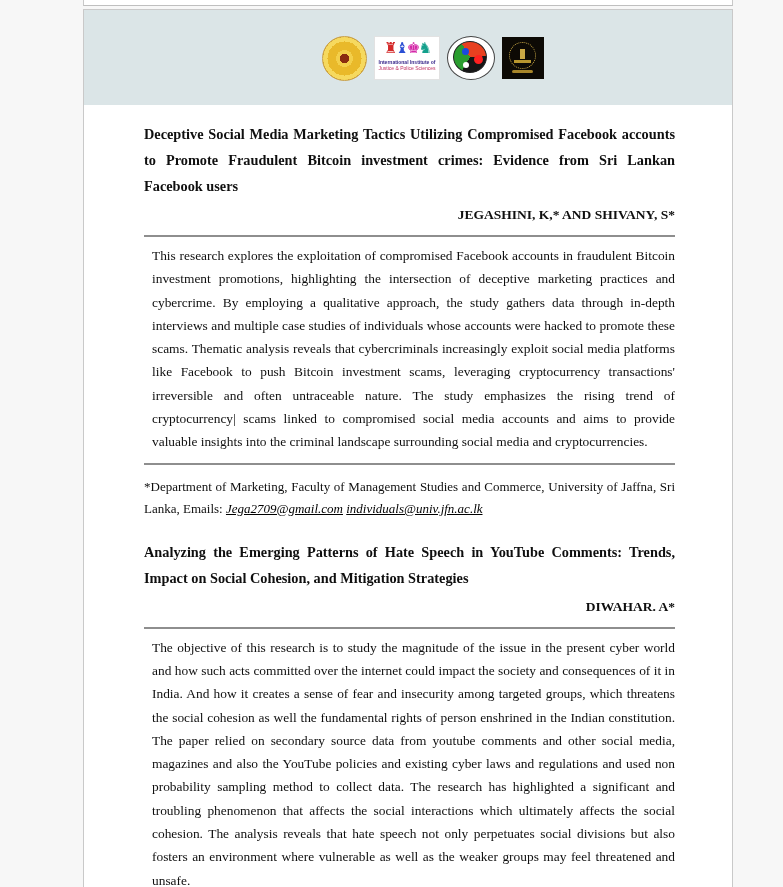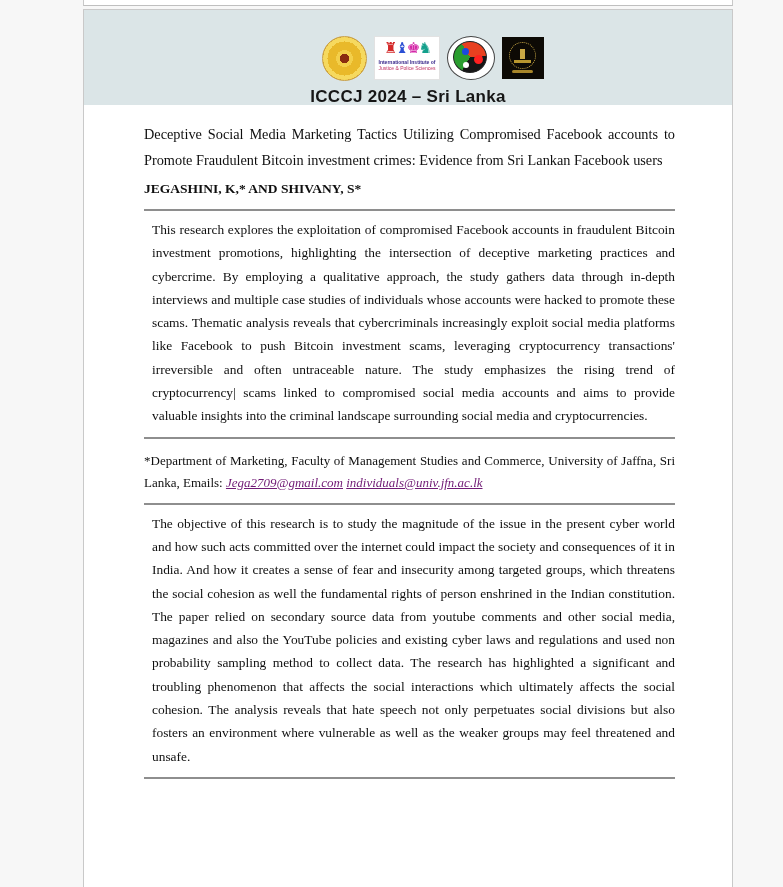--- a/index.html
+++ b/index.html
@@ -93,37 +93,37 @@
   }
   .banner-title{
     margin-top:7px;text-align:center;
     font-family:"Liberation Sans","DejaVu Sans",sans-serif;
     font-weight:bold;font-size:17px;letter-spacing:0.3px;color:#161616;
   }
   
   .content{padding:0 57px 0 60px;}
   .paper-title{
     margin:16px 0 0 0;
-    font-size:14.3px;line-height:26px;font-weight:normal;
+    font-size:14.3px;line-height:26px;font-weight:bold;
     text-align:justify;
   }
   .authors{
     margin:5px 0 0 0;font-size:13.5px;line-height:22px;
-    font-weight:bold;
+    font-weight:bold;text-align:right;
   }
   .rule{border:none;border-top:2px solid #8e8e8e;margin:9px 0 0 0;}
   .abstract{
     margin:7px 0 0 8px;font-size:13.4px;line-height:23.3px;
     text-align:justify;
   }
   .footnote{
     margin:11px 0 0 0;font-size:13px;line-height:22px;
     text-align:justify;
   }
-  .email-link{font-style:italic;text-decoration:underline;color:#701a75;}
+  .email-link{font-style:italic;text-decoration:underline;color:#000000;}
   .paper2 .paper-title{margin-top:19px;}
 </style>
 </head>
 <body>
 
 <div class="prev-page"></div>
 
 <div class="page">
 
   <div class="banner">
@@ -140,35 +140,36 @@
         <div class="dot dot-red"></div>
         <div class="dot dot-white"></div>
       </div>
       <div class="logo crest">
         <div class="ring"></div>
         <div class="tower"></div>
         <div class="base"></div>
         <div class="scroll"></div>
       </div>
     </div>
-    <div class="banner-title">ICCCJ 2024 – Sri Lanka</div>
   </div>
 
   <div class="content">
 
     <section class="paper paper1">
       <h1 class="paper-title">Deceptive Social Media Marketing Tactics Utilizing Compromised Facebook accounts to Promote Fraudulent Bitcoin investment crimes:  Evidence from Sri Lankan Facebook users</h1>
       <div class="authors">JEGASHINI, K,* AND SHIVANY, S*</div>
       <hr class="rule">
       <p class="abstract">This research explores the exploitation of compromised Facebook accounts in fraudulent Bitcoin investment promotions, highlighting the intersection of deceptive marketing practices and cybercrime. By employing a qualitative approach, the study gathers data through in-depth interviews and multiple case studies of individuals whose accounts were hacked to promote these scams. Thematic analysis reveals that cybercriminals increasingly exploit social media platforms like Facebook to push Bitcoin investment scams, leveraging cryptocurrency transactions' irreversible and often untraceable nature. The study emphasizes the rising trend of cryptocurrency| scams linked to compromised social media accounts and aims to provide valuable insights into the criminal landscape surrounding social media and cryptocurrencies.</p>
       <hr class="rule">
       <p class="footnote"><span>*Department of Marketing, Faculty of Management Studies and Commerce, University of Jaffna, Sri Lanka, Emails: </span><a class="email-link">Jega2709@gmail.com</a> <a class="email-link">individuals@univ.jfn.ac.lk</a></p>
     </section>
 
     <section class="paper paper2">
+      <h1 class="paper-title">Analyzing the Emerging Patterns of Hate Speech in YouTube Comments: Trends, Impact on Social Cohesion, and Mitigation Strategies</h1>
+      <div class="authors">DIWAHAR. A*</div>
       <hr class="rule">
       <p class="abstract">The objective of this research is to study the magnitude of the issue in the present cyber world and how such acts committed over the internet could impact the society and consequences of it in India. And how it creates a sense of fear and insecurity among targeted groups, which threatens the social cohesion as well the fundamental rights of person enshrined in the Indian constitution. The paper relied on secondary source data from youtube comments and other social media, magazines and also the YouTube policies and existing cyber laws and regulations and used non probability sampling method to collect data. The research has highlighted a significant and troubling phenomenon that affects the social interactions which ultimately affects the social cohesion. The analysis reveals that hate speech not only perpetuates social divisions but also fosters an environment where vulnerable as well as the weaker groups may feel threatened and unsafe.</p>
       <hr class="rule">
 
     </section>
 
   </div>
 </div>
 
 </body></html>

